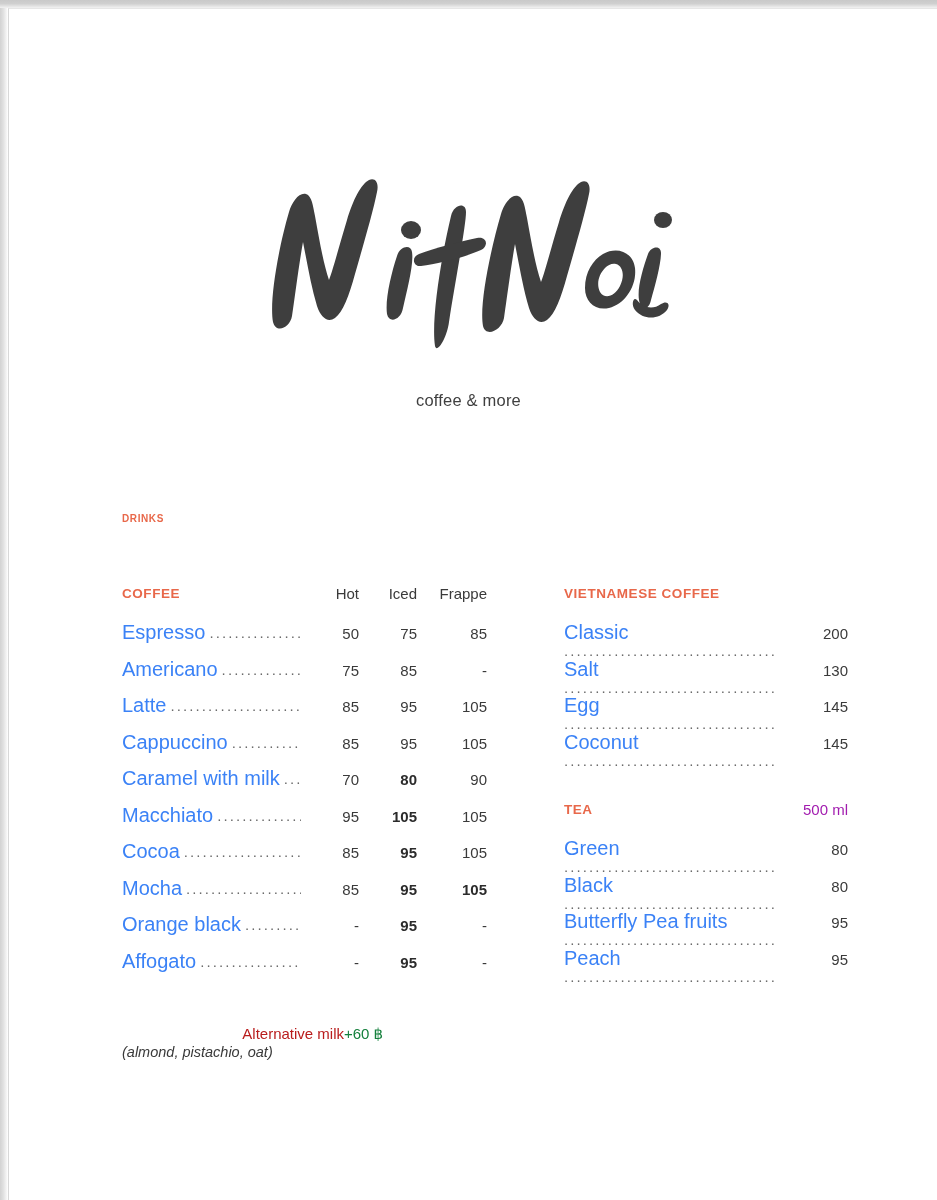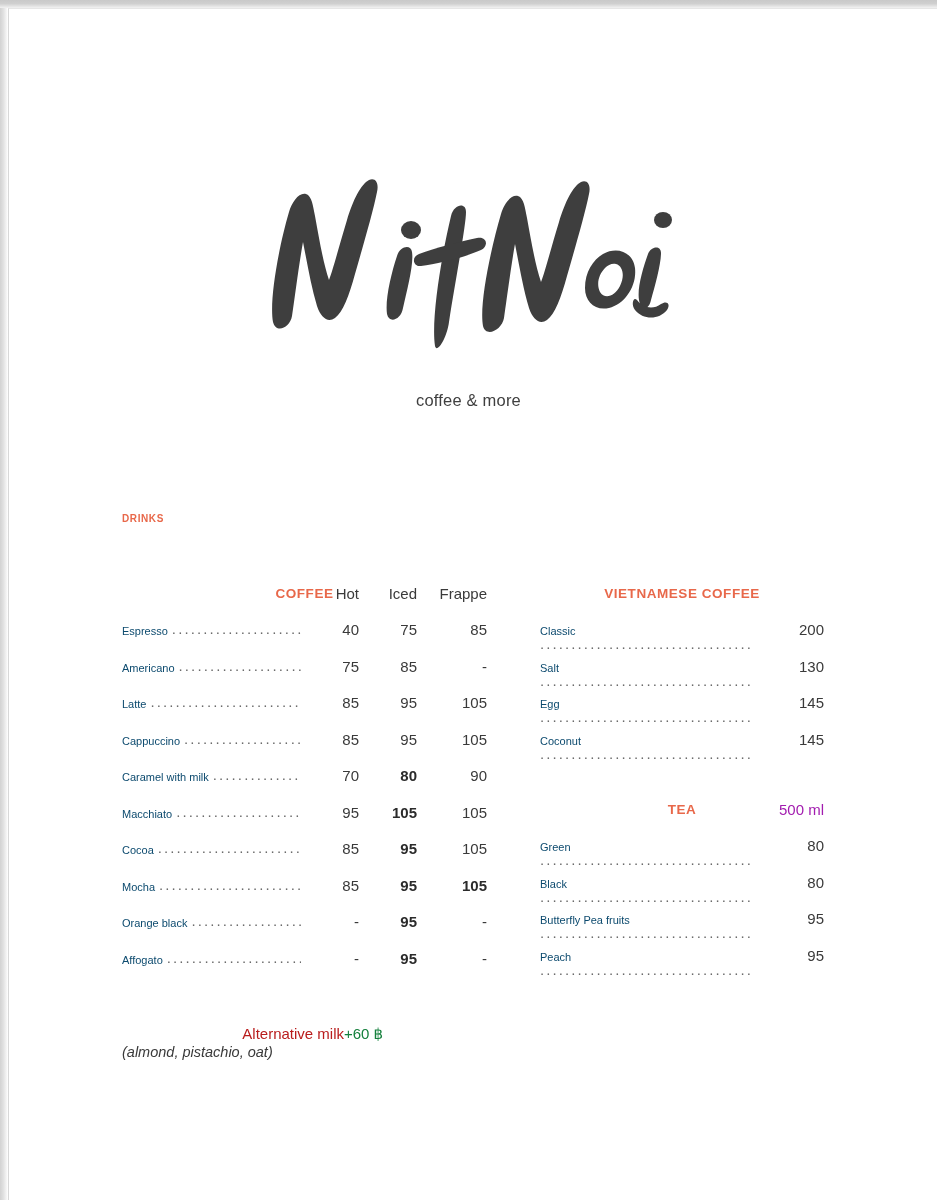--- a/index.html
+++ b/index.html
@@ -93,36 +93,35 @@
   
   .col-left {
     position: absolute;
     top: 585px;
     left: 122px;
     width: 365px;
   }
   .col-right {
     position: absolute;
     top: 585px;
-    left: 540px;
+    left: 564px;
     width: 284px;
   }
 
   .section-head {
     position: relative;
     height: 22px;
     margin-bottom: 14px;
   }
   .section-title {
     font-size: 13.5px;
     font-weight: bold;
     letter-spacing: 0.55px;
     color: #e8684a;
     line-height: 18px;
-    text-align: center;
   }
   .col-headers {
     position: absolute;
     top: 0;
     right: 0;
     display: flex;
     line-height: 18px;
   }
   .col-headers .ch {
     font-size: 15px;
@@ -151,22 +150,22 @@
   .item-name-cell {
     display: flex;
     align-items: baseline;
     overflow: hidden;
     white-space: nowrap;
   }
   .col-left  .item-name-cell { width: 183px; }
   .col-right .item-name-cell { width: 214px; flex-direction: column; }
 
   .item-name {
-    font-size: 11px;
-    color: #0c4a6e;
+    font-size: 20px;
+    color: #3b82f6;
     flex: 0 0 auto;
     padding-right: 4px;
   }
   .leader {
     flex: 1 1 auto;
     overflow: hidden;
     font-size: 15px;
     color: #6b6b6b;
     letter-spacing: 2.1px;
     white-space: nowrap;
@@ -292,21 +291,21 @@
           <div class="ch ch-iced">Iced</div>
           <div class="ch ch-frappe">Frappe</div>
         </div>
       </div>
 
       <div class="item-row">
         <div class="item-name-cell">
           <span class="item-name">Espresso</span>
           <span class="leader"></span>
         </div>
-        <div class="price p-hot">40</div>
+        <div class="price p-hot">50</div>
         <div class="price p-iced">75</div>
         <div class="price p-frappe">85</div>
       </div>
 
       <div class="item-row">
         <div class="item-name-cell">
           <span class="item-name">Americano</span>
           <span class="leader"></span>
         </div>
         <div class="price p-hot">75</div>

